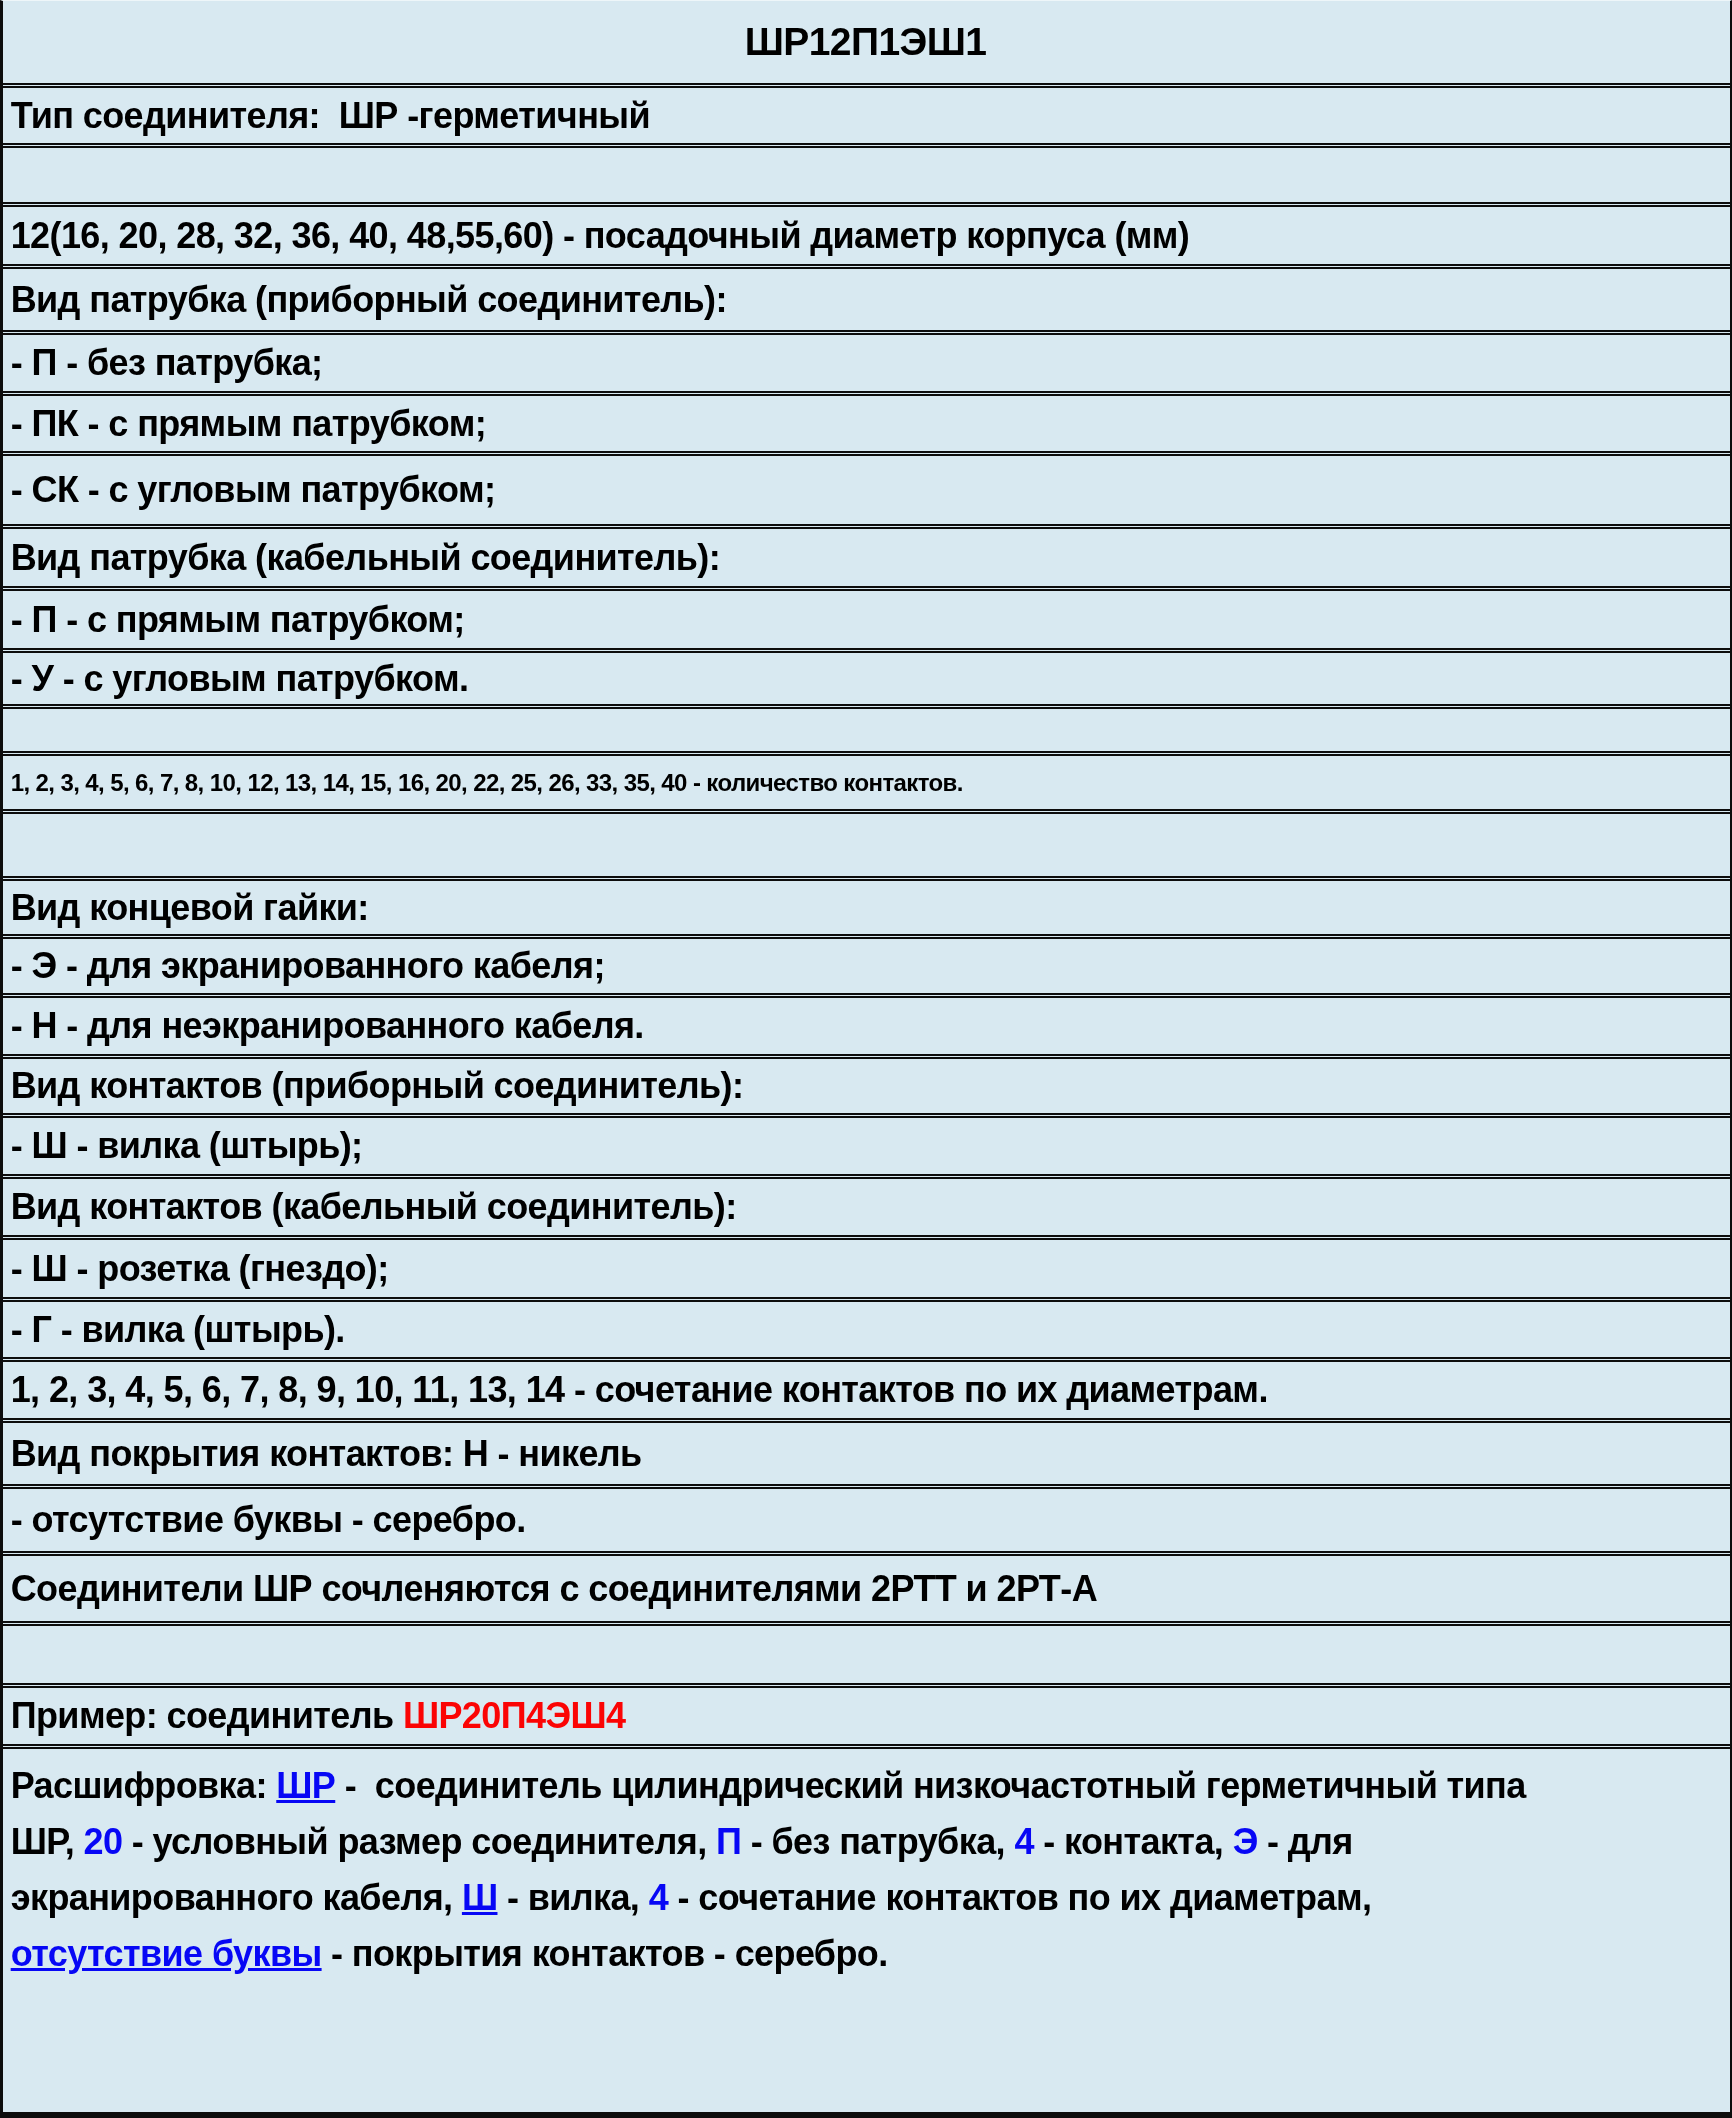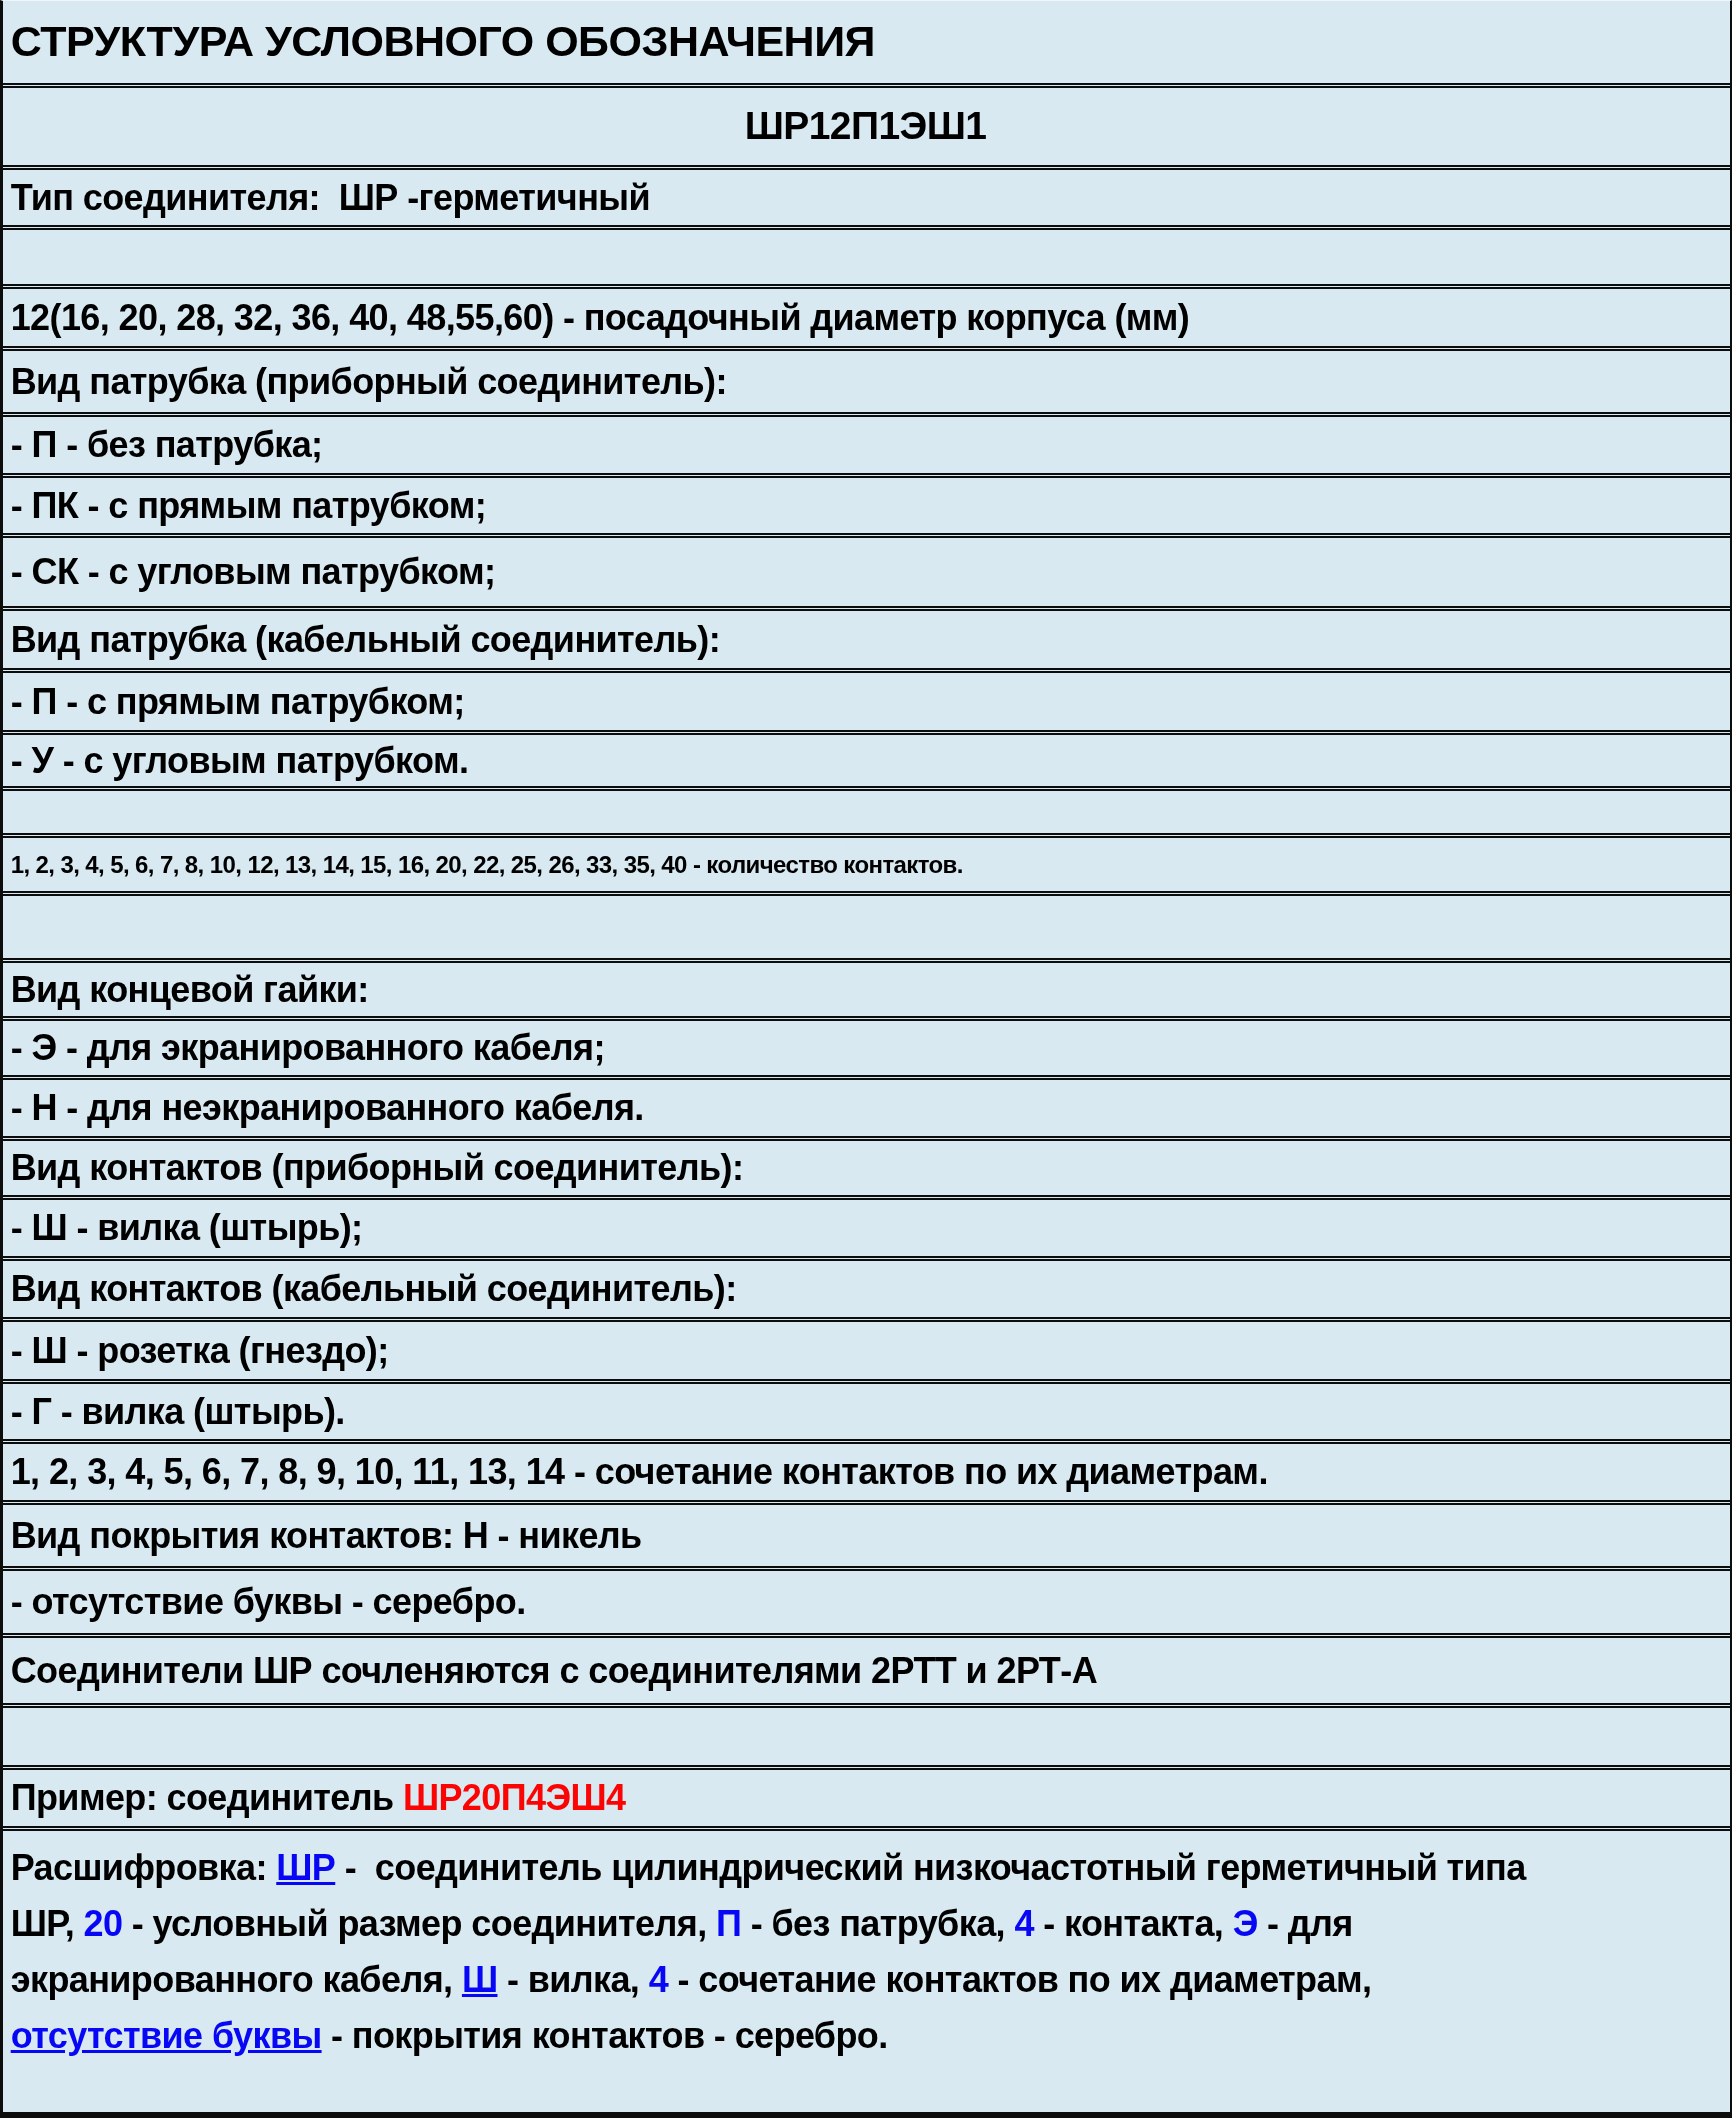--- a/index.html
+++ b/index.html
@@ -29,23 +29,20 @@
   .para .t { line-height:56px; }
   .seg { white-space:pre;margin-top:28px; }
   .seg-red { color:var(--red,#fb0404); }
   .seg-blue { color:var(--blue,#0707f5); }
   .seg-u { text-decoration:underline; }
 </style>
 </head>
 <body>
 
 <div class="sheet">
-  <div class="row title" style="height:82px">
-    <span class="t">СТРУКТУРА УСЛОВНОГО ОБОЗНАЧЕНИЯ</span>
-  </div>
   <div class="row center code" style="height:82px">
     <span class="t">ШР12П1ЭШ1</span>
   </div>
   <div class="row" style="height:60px">
     <span class="t">Тип соединителя:  ШР -герметичный</span>
   </div>
   <div class="row" style="height:59px">
     <span class="t"></span>
   </div>
   <div class="row" style="height:62px">

